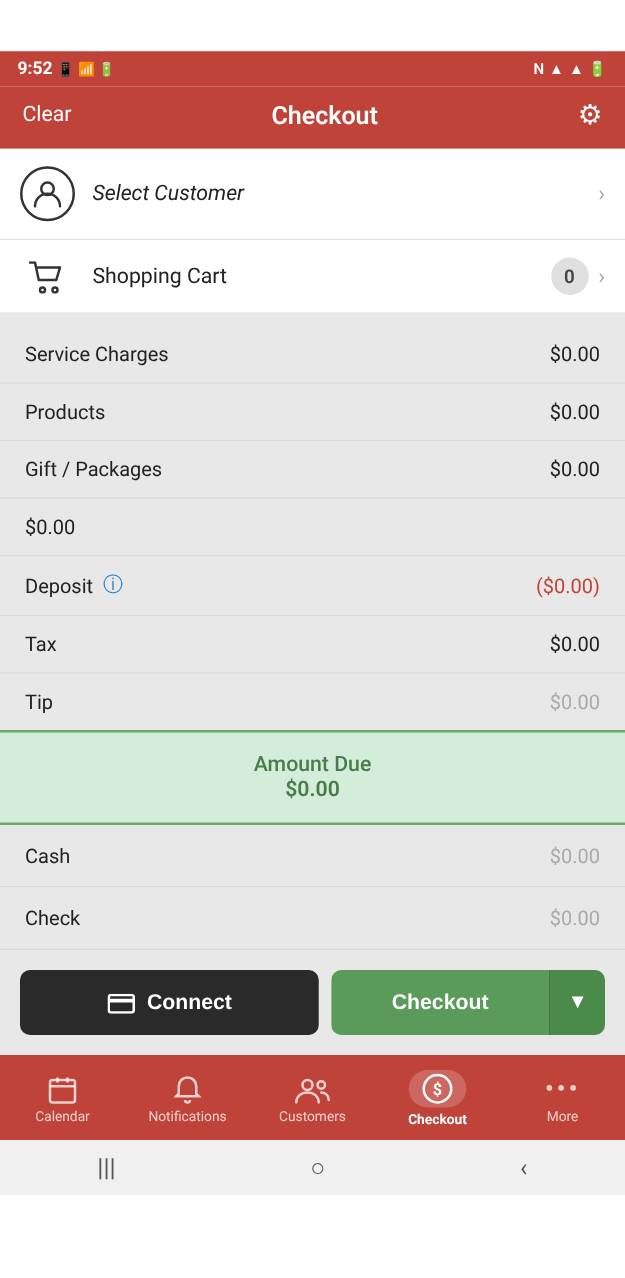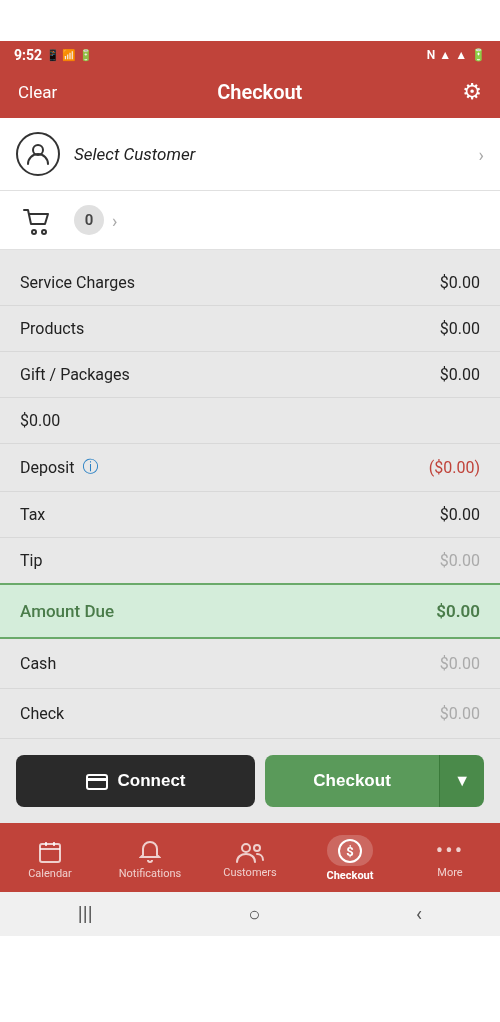--- a/index.html
+++ b/index.html
@@ -172,20 +172,21 @@
 
     
     .amount-due-row {
       display: flex;
       align-items: center;
       justify-content: space-between;
       padding: 16px 20px;
       background: #d4edda;
       border-top: 2px solid #6aaa6a;
       border-bottom: 2px solid #6aaa6a;
+      flex-direction: column;
     }
     .amount-due-label {
       font-size: 17px;
       color: #4a7c4a;
       font-weight: 500;
     }
     .amount-due-value {
       font-size: 17px;
       color: #4a7c4a;
       font-weight: 600;
@@ -348,20 +349,21 @@
 </div>
 
 <div class="cart-row">
   <div class="cart-icon">
     <svg width="30" height="26" viewBox="0 0 30 26" fill="none" xmlns="http://www.w3.org/2000/svg">
       <path d="M1 1h4l3 14h14l3-10H7" stroke="#333" stroke-width="2" fill="none" stroke-linecap="round" stroke-linejoin="round"></path>
       <circle cx="11" cy="23" r="2" stroke="#333" stroke-width="2" fill="none"></circle>
       <circle cx="21" cy="23" r="2" stroke="#333" stroke-width="2" fill="none"></circle>
     </svg>
   </div>
+  <span class="cart-label">Shopping Cart</span>
   <div class="cart-badge">0</div>
   <span class="cart-chevron">›</span>
 </div>
 
 <div class="summary-section">
 
   <div class="summary-row">
     <span class="summary-label">Service Charges</span>
     <span class="summary-value">$0.00</span>
   </div>

